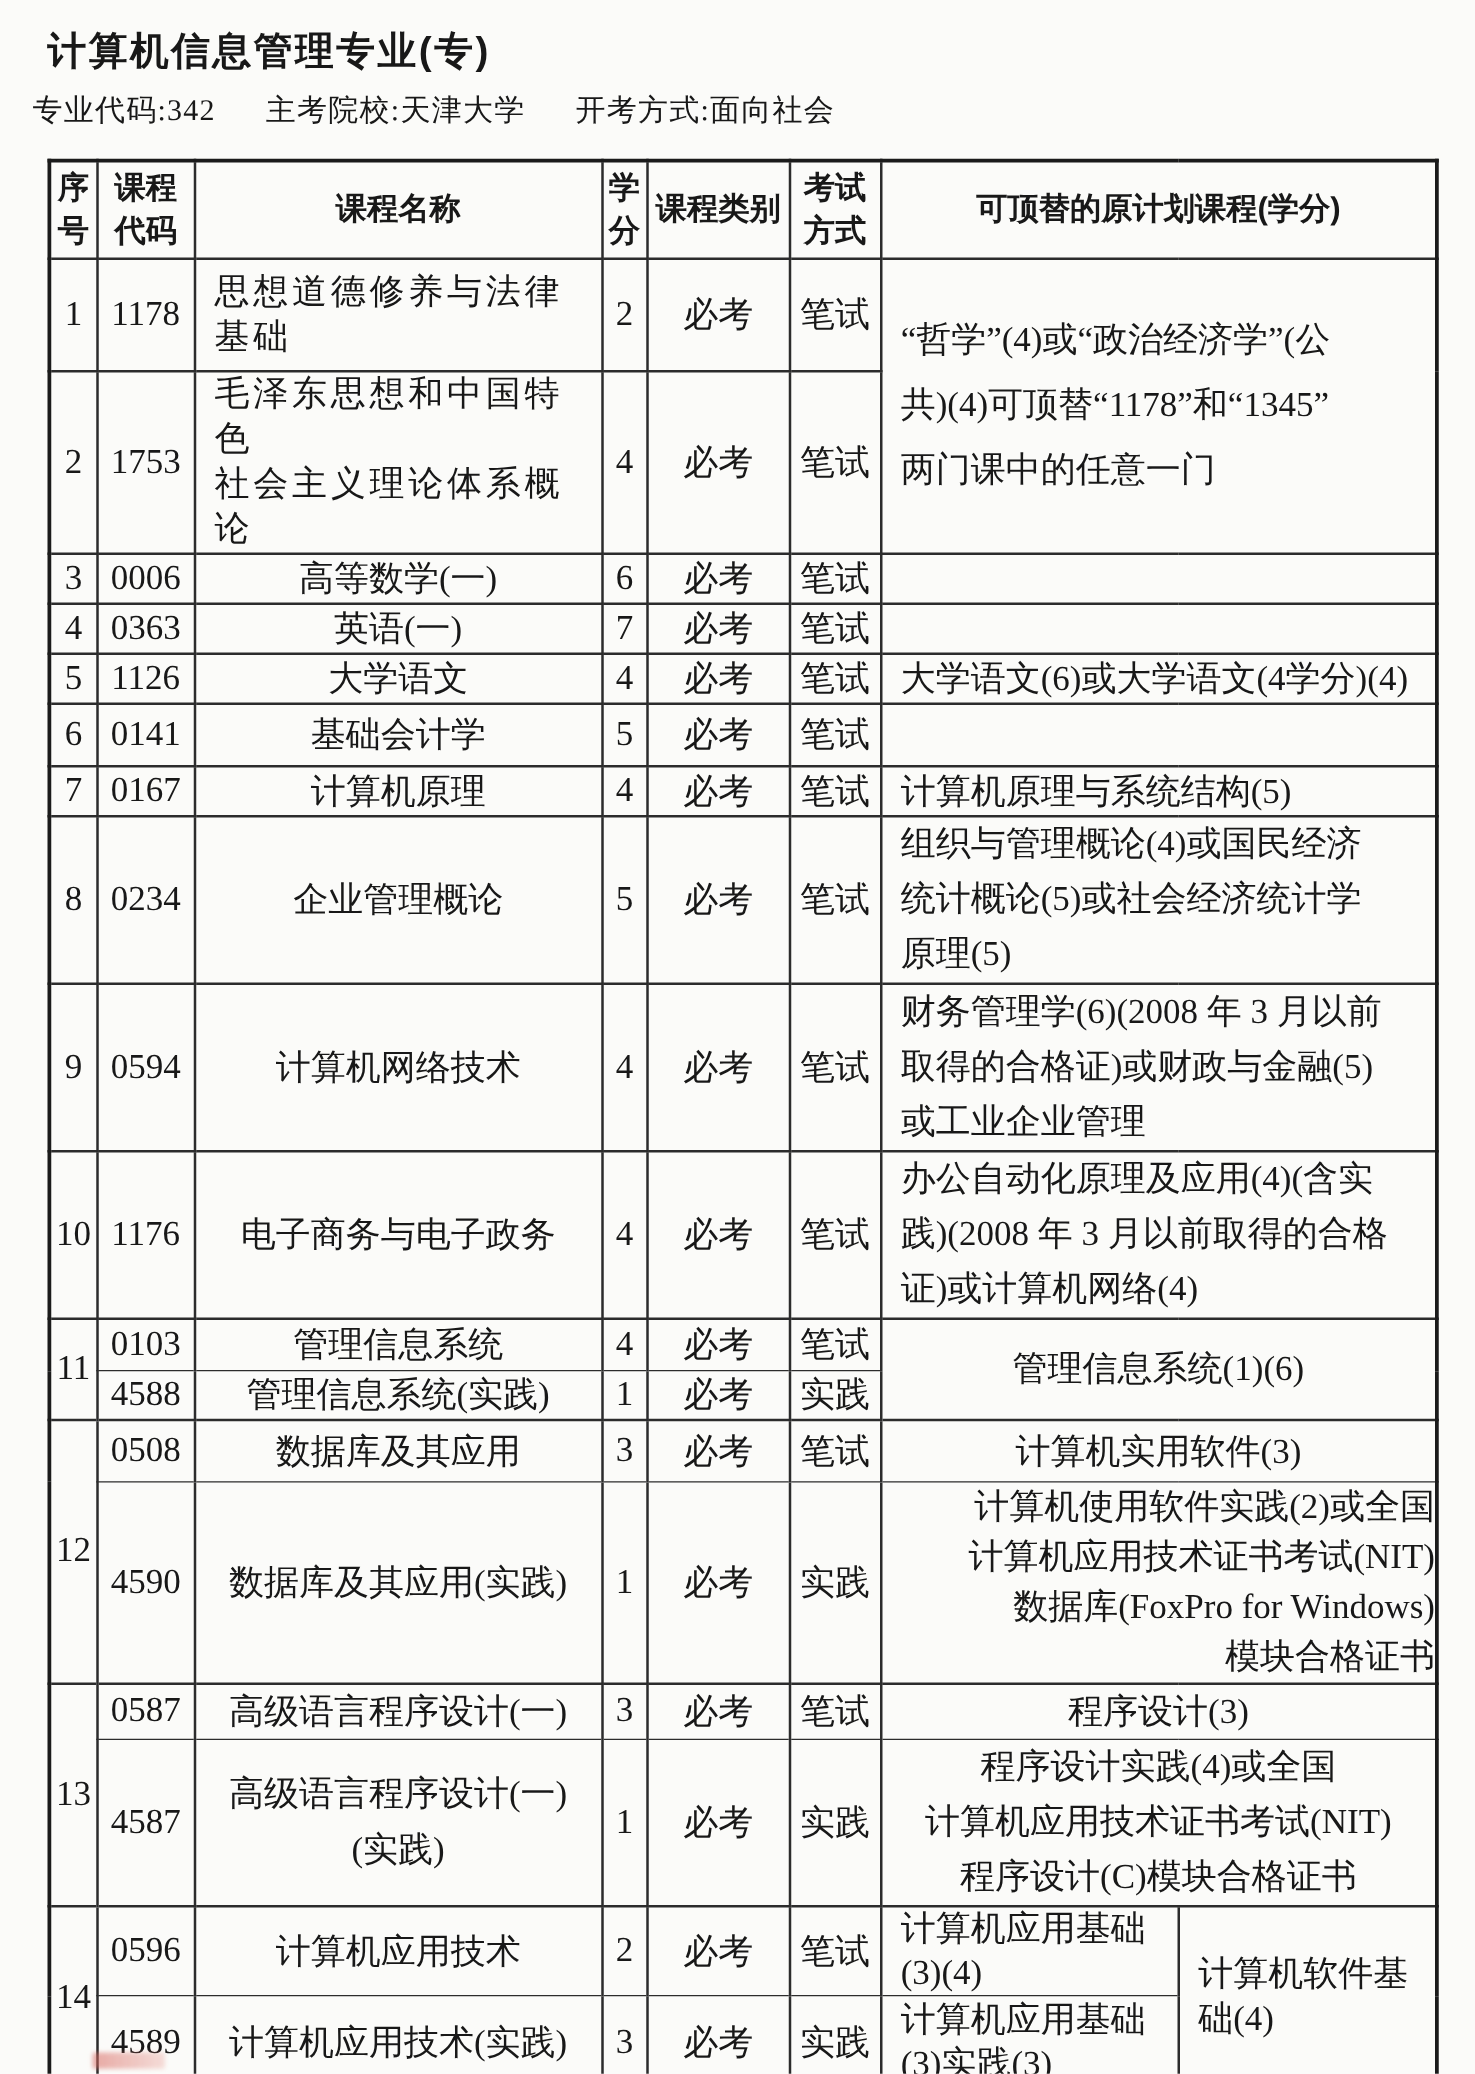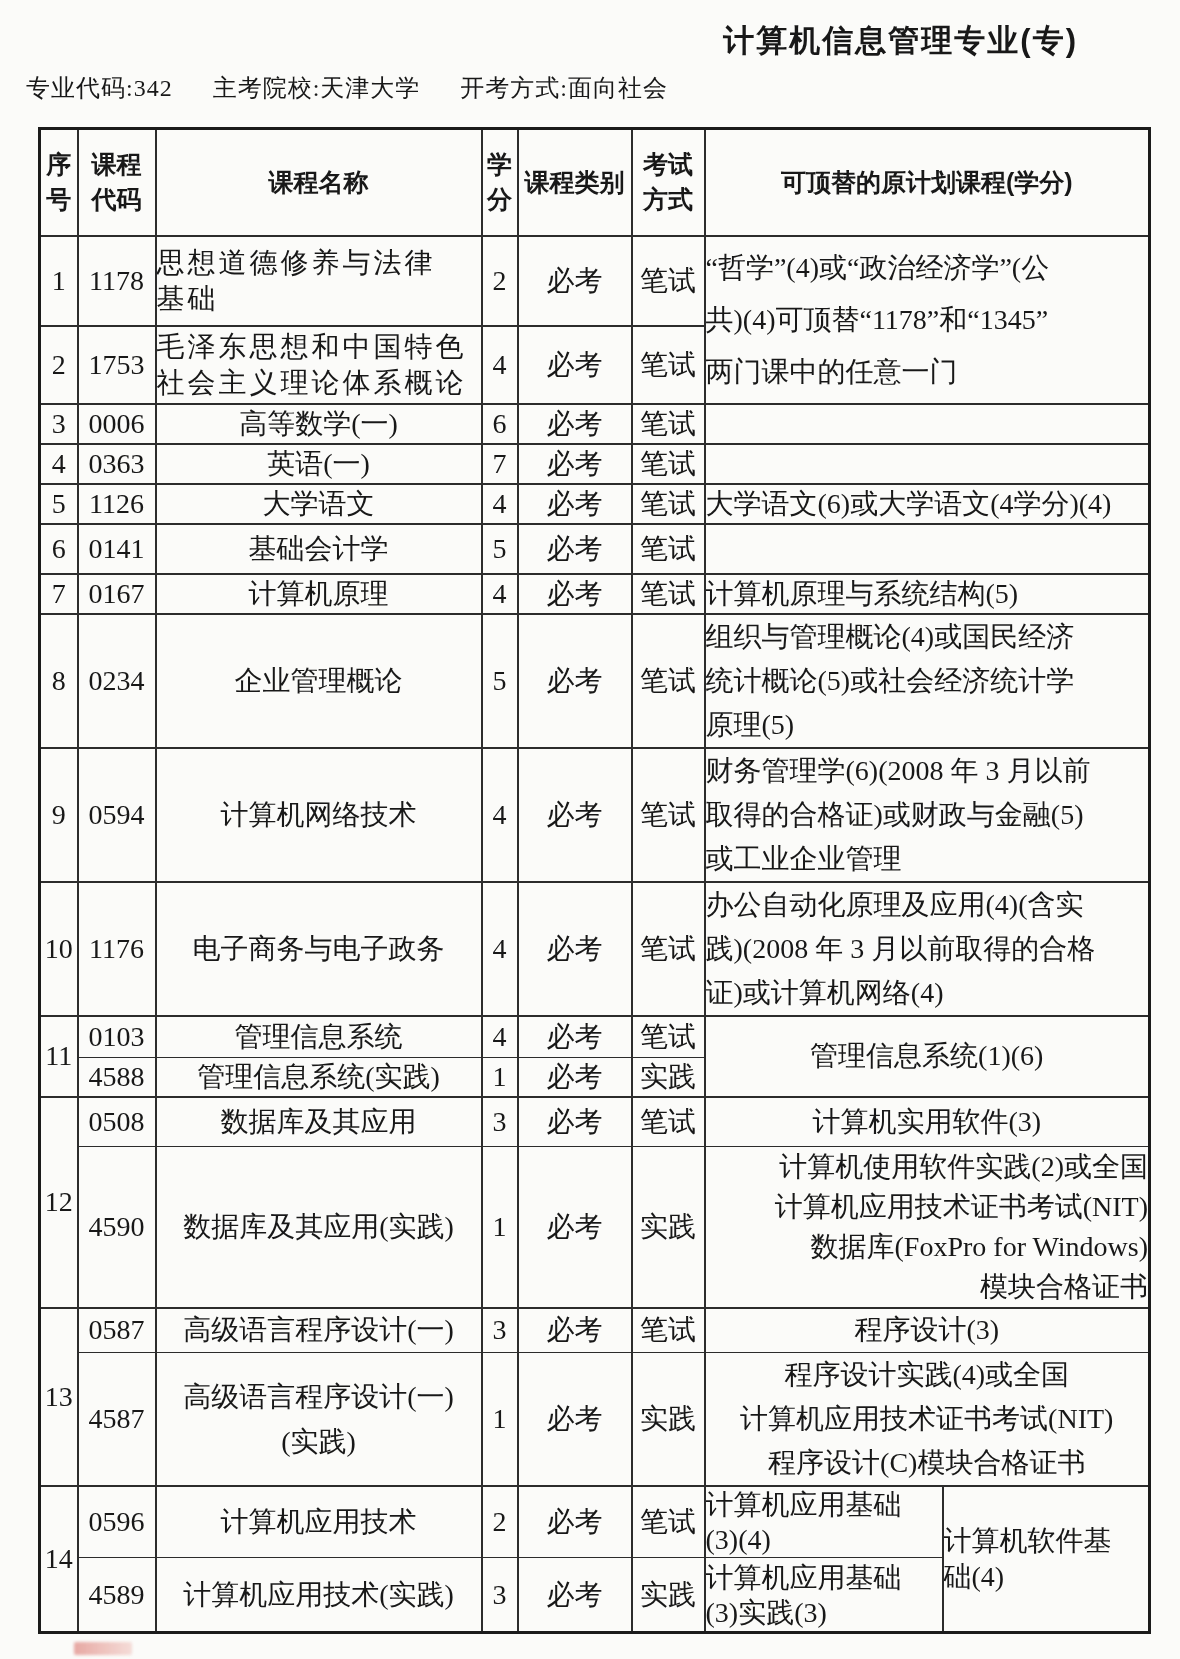--- a/index.html
+++ b/index.html
@@ -4,21 +4,21 @@
 <style>
   html,body{margin:0;padding:0;}
   body{
     width:1180px;height:1659px;position:relative;
     background:#fbfbf9;color:#181818;
     font-family:"Liberation Serif","DejaVu Serif",serif;
     overflow:hidden;
   }
   .page-title{
     position:absolute;top:20px;left:38px;width:1040px;
-    text-align:right;
+    text-align:left;
     font-family:"Liberation Sans","DejaVu Sans",sans-serif;
     font-weight:bold;font-size:31px;letter-spacing:2px;
   }
   .meta-line{
     position:absolute;top:72px;left:26px;
     font-size:24px;display:flex;gap:40px;letter-spacing:1px;white-space:nowrap;
   }
   .table-wrap{position:absolute;top:127px;left:38px;}
   table.course-table{
     border-collapse:collapse;table-layout:fixed;width:1110px;
@@ -27,21 +27,21 @@
   .course-table td{
     border:2px solid #2c2c2c;
     text-align:center;vertical-align:middle;
     font-size:28px;padding:0;overflow:hidden;
   }
   .course-table td.h{
     font-family:"Liberation Sans","DejaVu Sans",sans-serif;
     font-weight:bold;font-size:25px;line-height:1.4;padding:2px 4px;
   }
   td.left{text-align:left;}
-  td.pl{padding-right:6px;margin-top:48px;}
+  td.pl{padding-left:15px;padding-right:6px;margin-top:48px;}
   td.ml{white-space:pre-line;}
   td.lh35{line-height:35px;font-family:Liberation Serif, serif;}
   td.lh36{line-height:36px;}
   td.lh40{line-height:40px;text-align:right;}
   td.lh44{line-height:44px;}
   td.lh45{line-height:45px;}
   td.lh52{line-height:52px;}
   td.ls{letter-spacing:3px;}
   tr.ta td{border-bottom-width:1px;}
   tr.tb td{border-top-width:1px;}
@@ -69,21 +69,21 @@
         <col style="width:78px">
         <col style="width:326px">
         <col style="width:36px">
     <col style="width:114px">
         <col style="width:73px">
         <col style="width:238px">
         <col style="width:207px">
   </colgroup>
 
   <tbody>
-        <tr style="height:107px">
+        <tr style="height:78px">
     <td class="h">序号</td>
     <td class="h">课程代码</td>
     <td class="h">课程名称</td>
     <td class="h">学分</td>
     <td class="h">课程类别</td>
     <td class="h">考试方式</td>
     <td class="h" colspan="2">可顶替的原计划课程(学分)</td>
   </tr>
 
   <tr style="height:90px">

